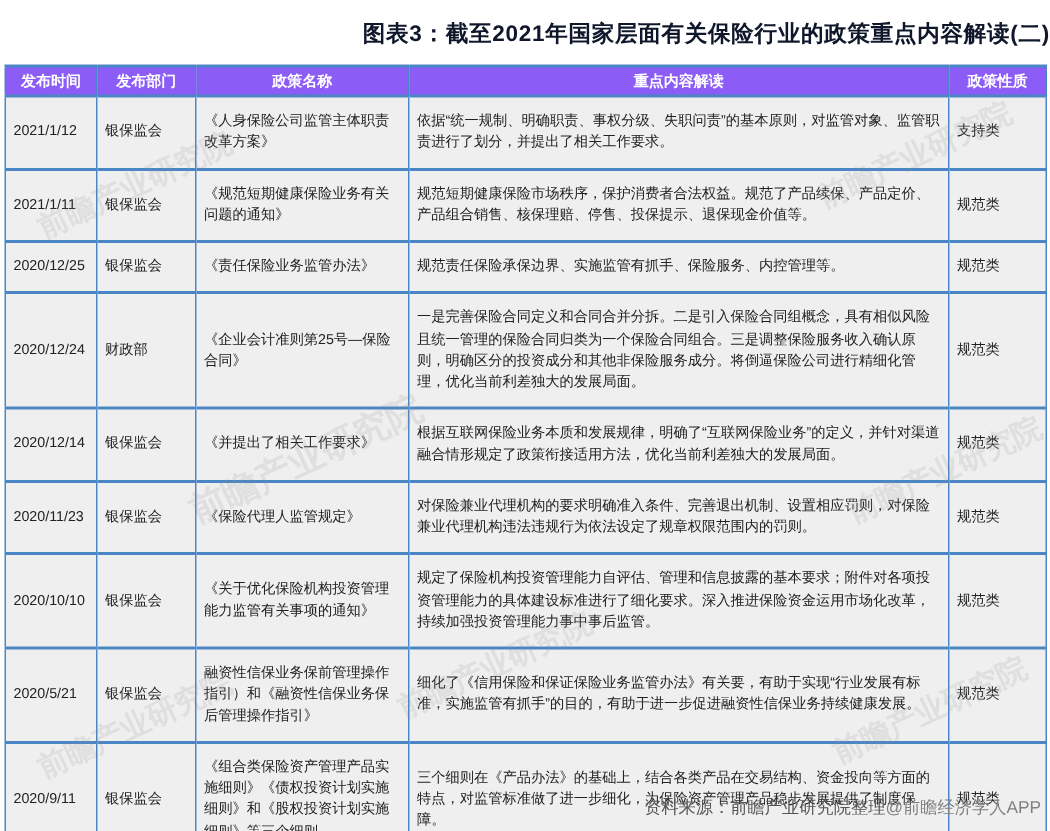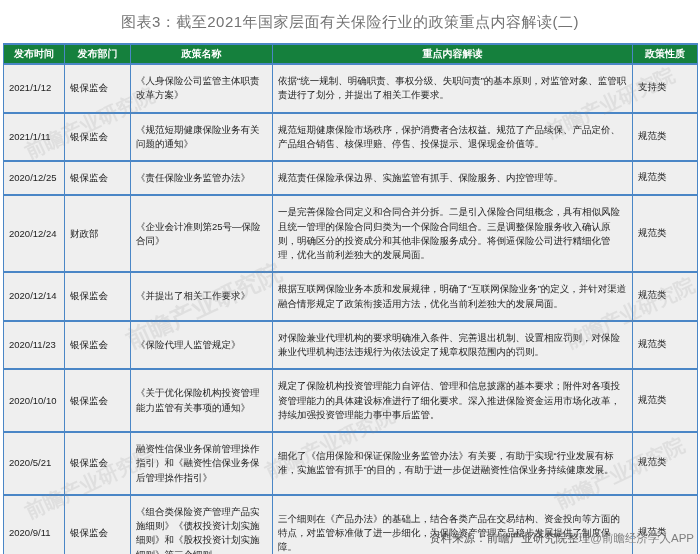--- a/index.html
+++ b/index.html
@@ -7,44 +7,44 @@
     width: 700px; height: 554px;
     background: #ffffff;
     font-family: "Liberation Sans", "DejaVu Sans", sans-serif;
     overflow: hidden;
     position: relative;
   }
   .page { position: relative; width: 700px; height: 554px; }
 
   .chart-title {
     padding-top: 13px;
-    text-align: center;
+    text-align: right;
     font-size: 15px;
-    font-weight: normal;
-    color: #737373;
+    font-weight: bold;
+    color: #0f172a;
     letter-spacing: 0.5px;
   }
 
   .table-wrap { margin: 11px 3px 0 3px; position: relative; z-index: 2; }
 
   table.policy {
     width: 694px;
     border-collapse: collapse;
     table-layout: fixed;
   }
   table.policy th, table.policy td {
     border-left: 1px solid #4a86c6;
     border-right: 1px solid #4a86c6;
     border-top: 2px solid #4a86c6;
     border-bottom: 2px solid #4a86c6;
     vertical-align: middle;
     word-break: break-all;
   }
   table.policy th {
-    background: #15803d;
+    background: #8b5cf6;
     color: #ffffff;
     font-size: 10px;
     font-weight: bold;
     height: 16px;
     padding: 2px 2px;
     text-align: center;
   }
   table.policy td {
     background: #efefef;
     color: #222222;

